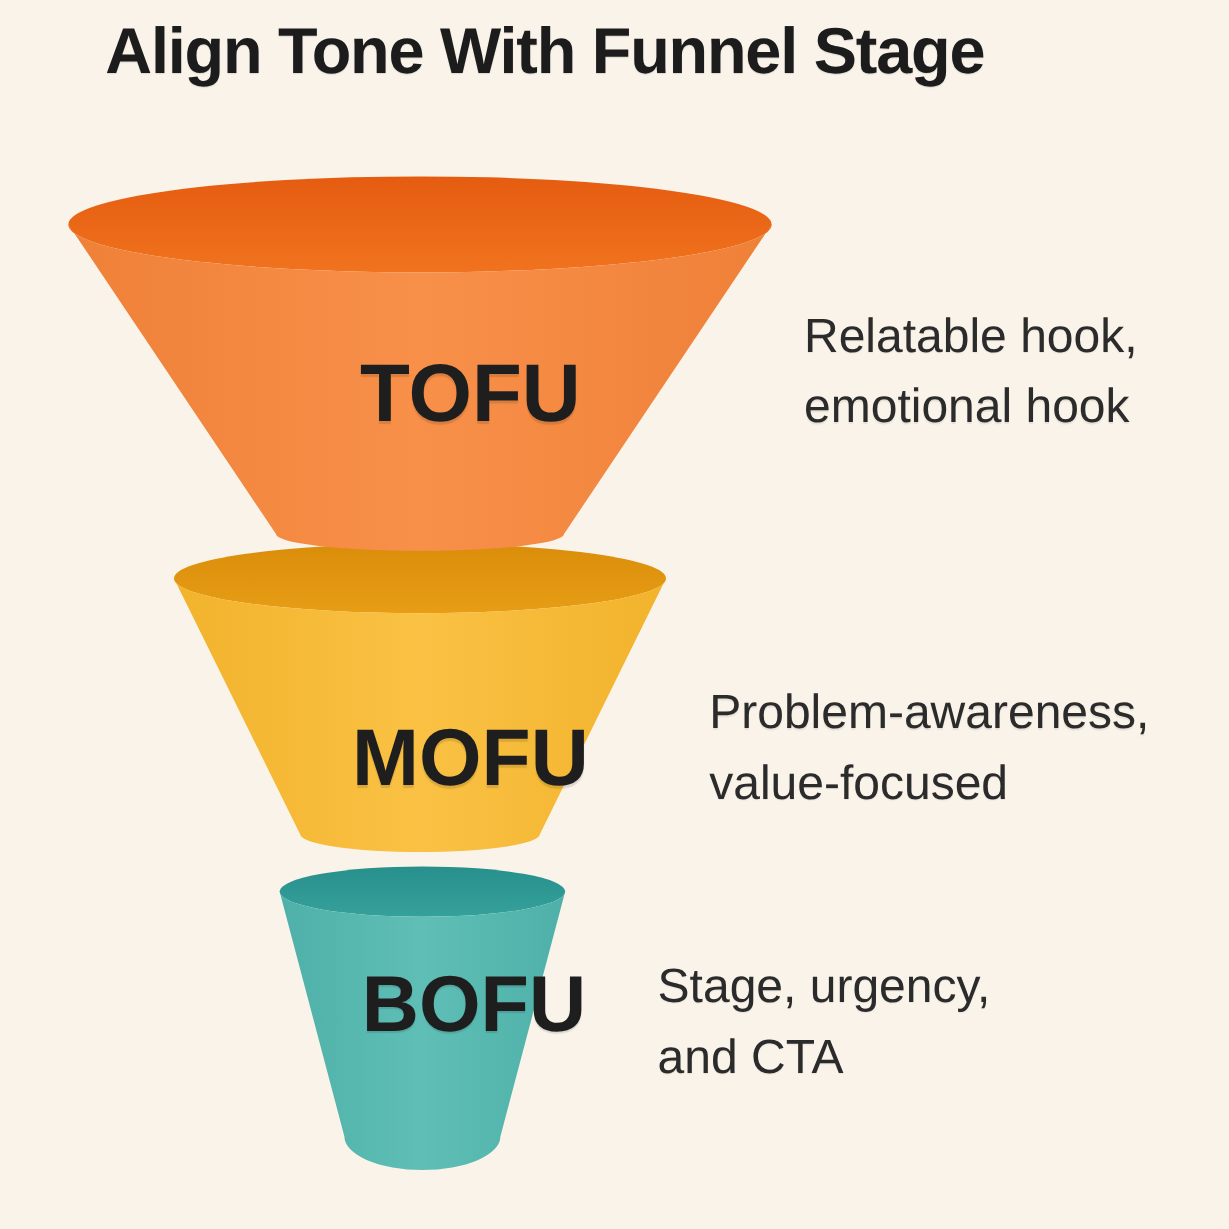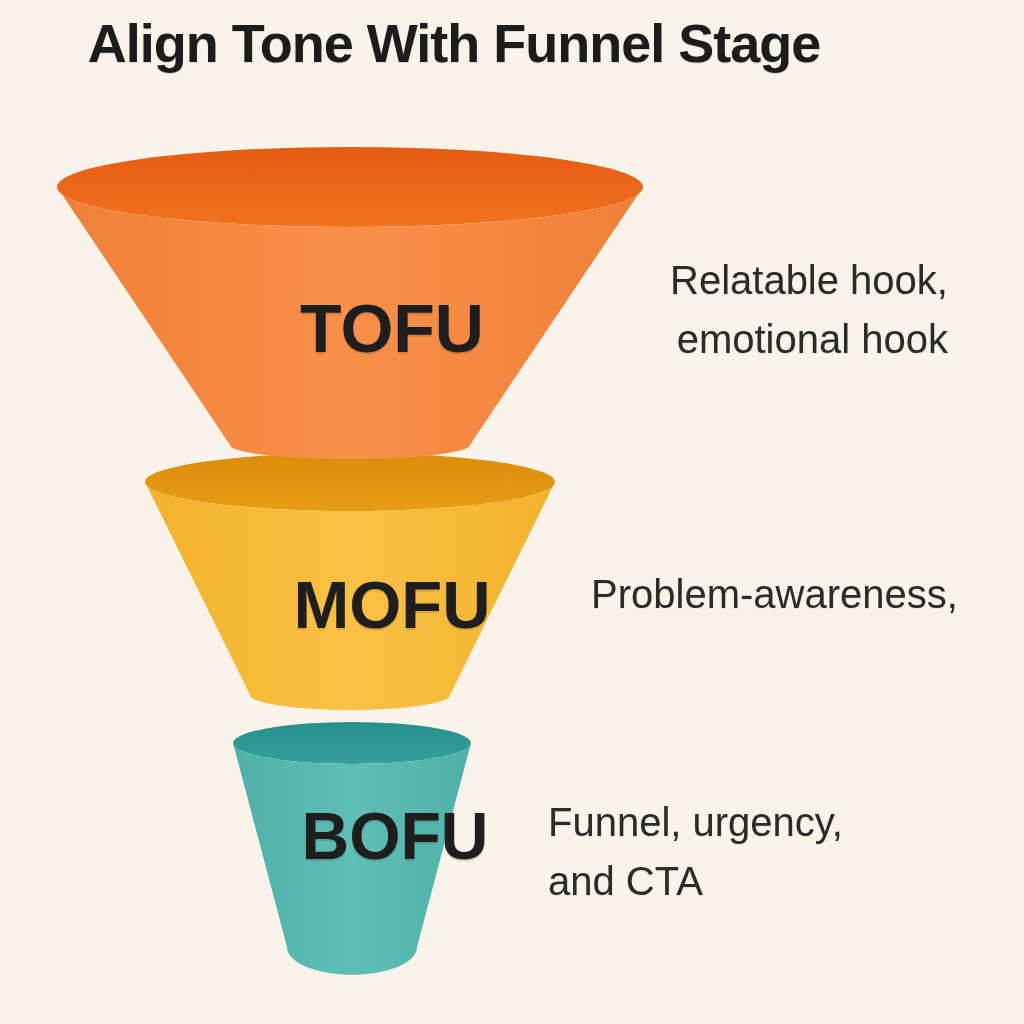--- a/index.html
+++ b/index.html
@@ -39,32 +39,32 @@
   .stage-label {
     position: absolute;
     transform: translate(-50%, -50%);
     font-weight: 700;
     color: #1E1E1E;
     white-space: nowrap;
     text-shadow: 0 2px 1px rgba(0,0,0,0.12);
     margin-left: 42px;
   }
   .stage-label.tofu { left: 350px; top: 328px; font-size: 68px; }
-  .stage-label.mofu { left: 350px; top: 604px; font-size: 67px; }
+  .stage-label.mofu { left: 350px; top: 632px; font-size: 67px; }
   .stage-label.bofu { left: 353px; top: 836px; font-size: 66px; }
   .stage-desc {
     position: absolute;
     color: #2B2B2B;
     font-size: 40px;
     font-weight: 400;
     line-height: 59px;
     white-space: nowrap;
     text-shadow: 0 1px 1px rgba(0,0,0,0.08);
   }
-  .stage-desc.tofu { left: 670px; top: 251px; text-align: right; }
+  .stage-desc.tofu { left: 670px; top: 251px; }
   .stage-desc.mofu { left: 591px; top: 529px; margin-top: 36px; }
   .stage-desc.bofu { left: 548px; top: 793px; }
 </style>
 </head>
 <body>
 
 <div class="canvas">
 
   <svg class="funnel-svg" viewBox="0 0 1024 1024">
     <defs>
@@ -120,19 +120,20 @@
   <div class="stage-label tofu">TOFU</div>
   <div class="stage-label mofu">MOFU</div>
   <div class="stage-label bofu">BOFU</div>
 
   <div class="stage-desc tofu">
     <div>Relatable hook,</div>
     <div>emotional hook</div>
   </div>
   <div class="stage-desc mofu">
     <div>Problem-awareness,</div>
+    <div>value-focused</div>
   </div>
   <div class="stage-desc bofu">
-    <div>Funnel, urgency,</div>
+    <div>Stage, urgency,</div>
     <div>and CTA</div>
   </div>
 
 </div>
 
 </body></html>

